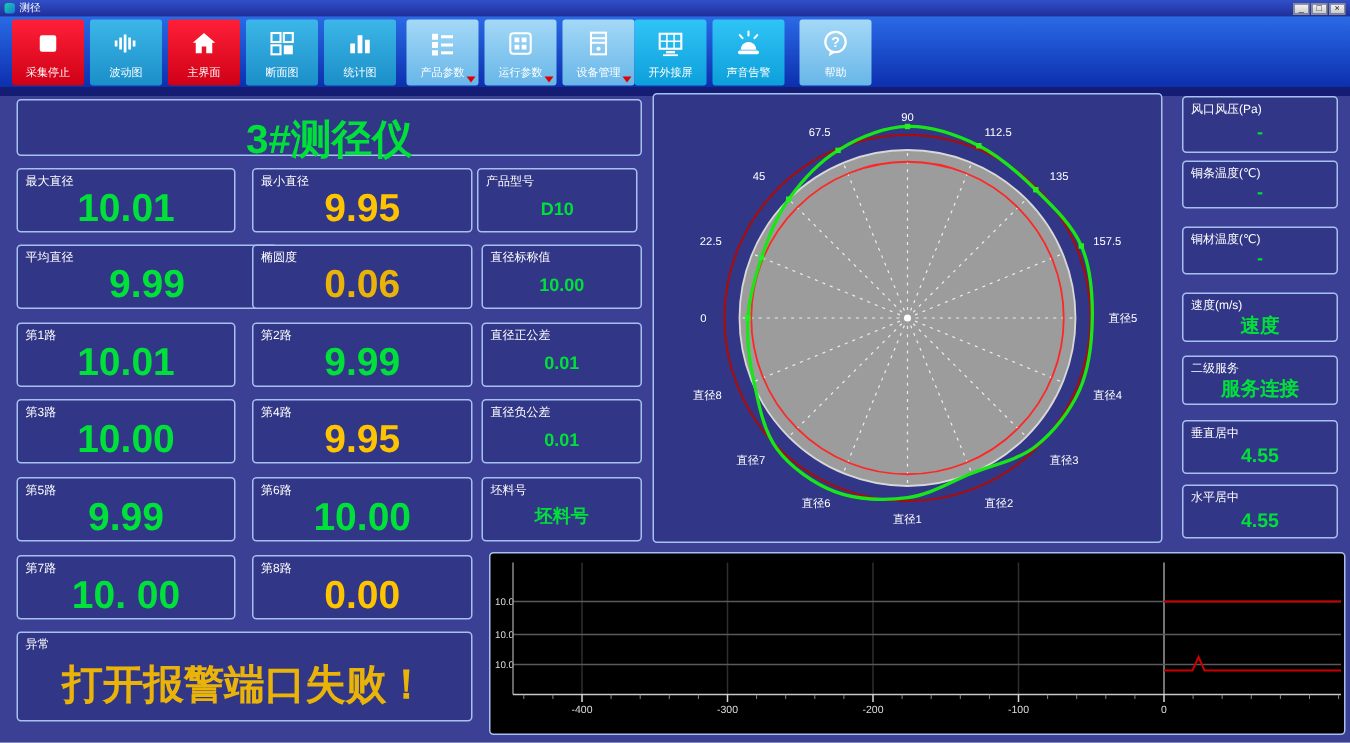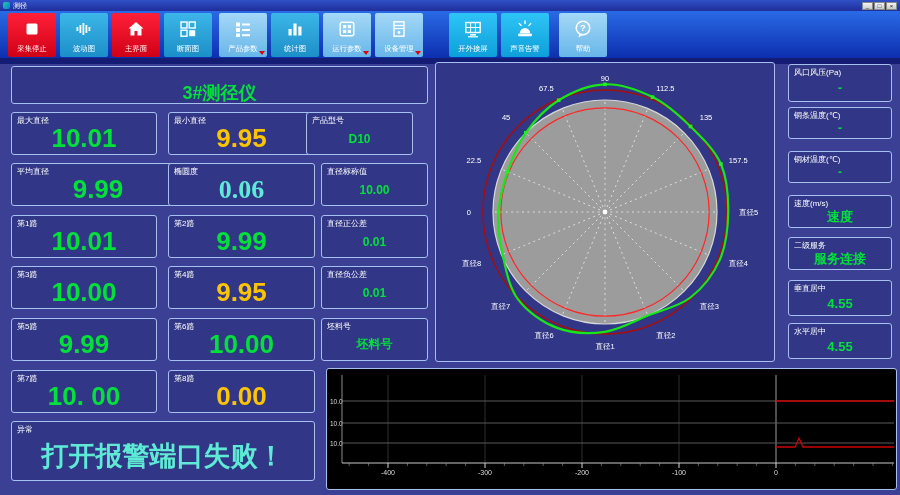--- a/index.html
+++ b/index.html
@@ -19,23 +19,23 @@
   .tb .lb{position:absolute;bottom:3px;left:0;right:0;text-align:center;white-space:nowrap;transform:scale(.92);}
   .tb-red{background:linear-gradient(#ff2038,#cf0016);}
   .tb-mid{background:linear-gradient(#3cb6e8,#1b8fc8);}
   .tb-light{background:linear-gradient(#a4d8f7,#67b6e8);}
   .tb-bright{background:linear-gradient(#2fc4f6,#0d9fda);}
   .dd{position:absolute;right:2px;bottom:2px;width:0;height:0;border-left:3px solid transparent;border-right:3px solid transparent;border-top:4px solid #e00000;}
   
   .panel{position:absolute;background:#313786;border:1px solid #a6c1f0;border-radius:3px;box-sizing:border-box;}
   .plabel{position:absolute;top:2px;left:5px;font-size:8px;color:#fff;white-space:nowrap;}
   .pvalue{position:absolute;left:0;right:0;top:10px;bottom:0;display:flex;align-items:center;justify-content:center;font-weight:bold;}
-  .v-green{color:#00e03a;} .v-yellow{color:#ffc400;} .v-red{color:#5eead4;font-family:Liberation Serif, serif;}
+  .v-green{color:#00e03a;} .v-yellow{color:#ffc400;} .v-red{color:#eab308;}
   .big{font-size:26px;} .mid{font-size:13px;text-align:right;} .small{font-size:12px;}
-  .title-panel .pvalue{top:16px;font-size:18px;font-weight:bold;}
+  .title-panel .pvalue{top:16px;font-size:27px;font-weight:bold;}
   .abn .pvalue{font-size:27px;}
   svg{display:block;}
 </style>
 </head>
 <body>
 
 <div class="app">
 
   <div class="titlebar">
     <span class="app-icon"></span>
@@ -84,48 +84,48 @@
             <g fill="none" stroke="#fff" stroke-width="1.4">
               <rect x="3" y="3" width="6" height="6"></rect>
               <rect x="11.2" y="3" width="6" height="6"></rect>
               <rect x="3" y="11.2" width="6" height="6"></rect>
             </g>
             <rect x="11.2" y="11.2" width="6" height="6" fill="#fff"></rect>
           </svg>
         </span>
       <span class="lb">断面图</span>
     </div>
+    <div class="tb tb-mid" style="margin-left:4px">
+      <span class="ic">
+          <svg width="20" height="20" viewBox="0 0 20 20">
+            <g fill="#fff">
+              <rect x="3.5" y="10" width="3.2" height="6.5"></rect>
+              <rect x="8.4" y="4.5" width="3.2" height="12"></rect>
+              <rect x="13.3" y="7.5" width="3.2" height="9"></rect>
+            </g>
+          </svg>
+        </span>
+      <span class="lb">统计图</span>
+    </div>
     <div class="tb tb-light" style="margin-left:7px">
       <span class="ic">
           <svg width="20" height="20" viewBox="0 0 20 20">
             <g fill="#fff">
               <rect x="3" y="3.5" width="4" height="4"></rect>
               <rect x="9" y="4.5" width="8" height="2"></rect>
               <rect x="3" y="9" width="4" height="4"></rect>
               <rect x="9" y="10" width="8" height="2"></rect>
               <rect x="3" y="14.5" width="4" height="3.5"></rect>
               <rect x="9" y="15.2" width="8" height="2"></rect>
             </g>
           </svg>
         </span>
       <span class="lb">产品参数</span>
       <span class="dd"></span>
     </div>
-    <div class="tb tb-mid" style="margin-left:4px">
-      <span class="ic">
-          <svg width="20" height="20" viewBox="0 0 20 20">
-            <g fill="#fff">
-              <rect x="3.5" y="10" width="3.2" height="6.5"></rect>
-              <rect x="8.4" y="4.5" width="3.2" height="12"></rect>
-              <rect x="13.3" y="7.5" width="3.2" height="9"></rect>
-            </g>
-          </svg>
-        </span>
-      <span class="lb">统计图</span>
-    </div>
     <div class="tb tb-light" style="margin-left:4px">
       <span class="ic">
           <svg width="20" height="20" viewBox="0 0 20 20">
             <rect x="3.2" y="3.2" width="13.6" height="13.6" rx="2" fill="none" stroke="#fff" stroke-width="1.4"></rect>
             <g fill="#fff">
               <rect x="6" y="6" width="3.2" height="3.2"></rect>
               <rect x="10.8" y="6" width="3.2" height="3.2"></rect>
               <rect x="6" y="10.8" width="3.2" height="3.2"></rect>
               <rect x="10.8" y="10.8" width="3.2" height="3.2"></rect>
             </g>
@@ -139,21 +139,21 @@
           <svg width="20" height="20" viewBox="0 0 20 20">
             <rect x="5" y="2.8" width="10" height="14.4" fill="none" stroke="#fff" stroke-width="1.4"></rect>
             <line x1="5" y1="6.5" x2="15" y2="6.5" stroke="#fff" stroke-width="1.2"></line>
             <line x1="5" y1="9.5" x2="15" y2="9.5" stroke="#fff" stroke-width="1.2"></line>
             <circle cx="10" cy="13.5" r="1.4" fill="#fff"></circle>
           </svg>
         </span>
       <span class="lb">设备管理</span>
       <span class="dd"></span>
     </div>
-    <div class="tb tb-bright" style="margin-left:26px">
+    <div class="tb tb-bright" style="margin-left:0">
       <span class="ic">
           <svg width="20" height="20" viewBox="0 0 20 20">
             <rect x="2.8" y="3.5" width="14.4" height="10" fill="none" stroke="#fff" stroke-width="1.4"></rect>
             <g stroke="#fff" stroke-width="1">
               <line x1="7.6" y1="3.5" x2="7.6" y2="13.5"></line>
               <line x1="12.4" y1="3.5" x2="12.4" y2="13.5"></line>
               <line x1="2.8" y1="8.5" x2="17.2" y2="8.5"></line>
             </g>
             <rect x="7" y="15" width="6" height="1.6" fill="#fff"></rect>
             <rect x="5" y="17.2" width="10" height="1.2" fill="#fff"></rect>
@@ -193,21 +193,21 @@
   </div>
 
   <div class="panel" style="left:11px;top:112px;width:146px;height:43px">
     <span class="plabel">最大直径</span>
     <div class="pvalue big v-green">10.01</div>
   </div>
   <div class="panel" style="left:168px;top:112px;width:147px;height:43px">
     <span class="plabel">最小直径</span>
     <div class="pvalue big v-yellow">9.95</div>
   </div>
-  <div class="panel" style="left:306px;top:112px;width:107px;height:43px">
+  <div class="panel" style="left:318px;top:112px;width:107px;height:43px">
     <span class="plabel">产品型号</span>
     <div class="pvalue small v-green">D10</div>
   </div>
 
   <div class="panel" style="left:11px;top:163px;width:174px;height:43px">
     <span class="plabel">平均直径</span>
     <div class="pvalue big v-green">9.99</div>
   </div>
   <div class="panel" style="left:168px;top:163px;width:147px;height:43px">
     <span class="plabel">椭圆度</span>

